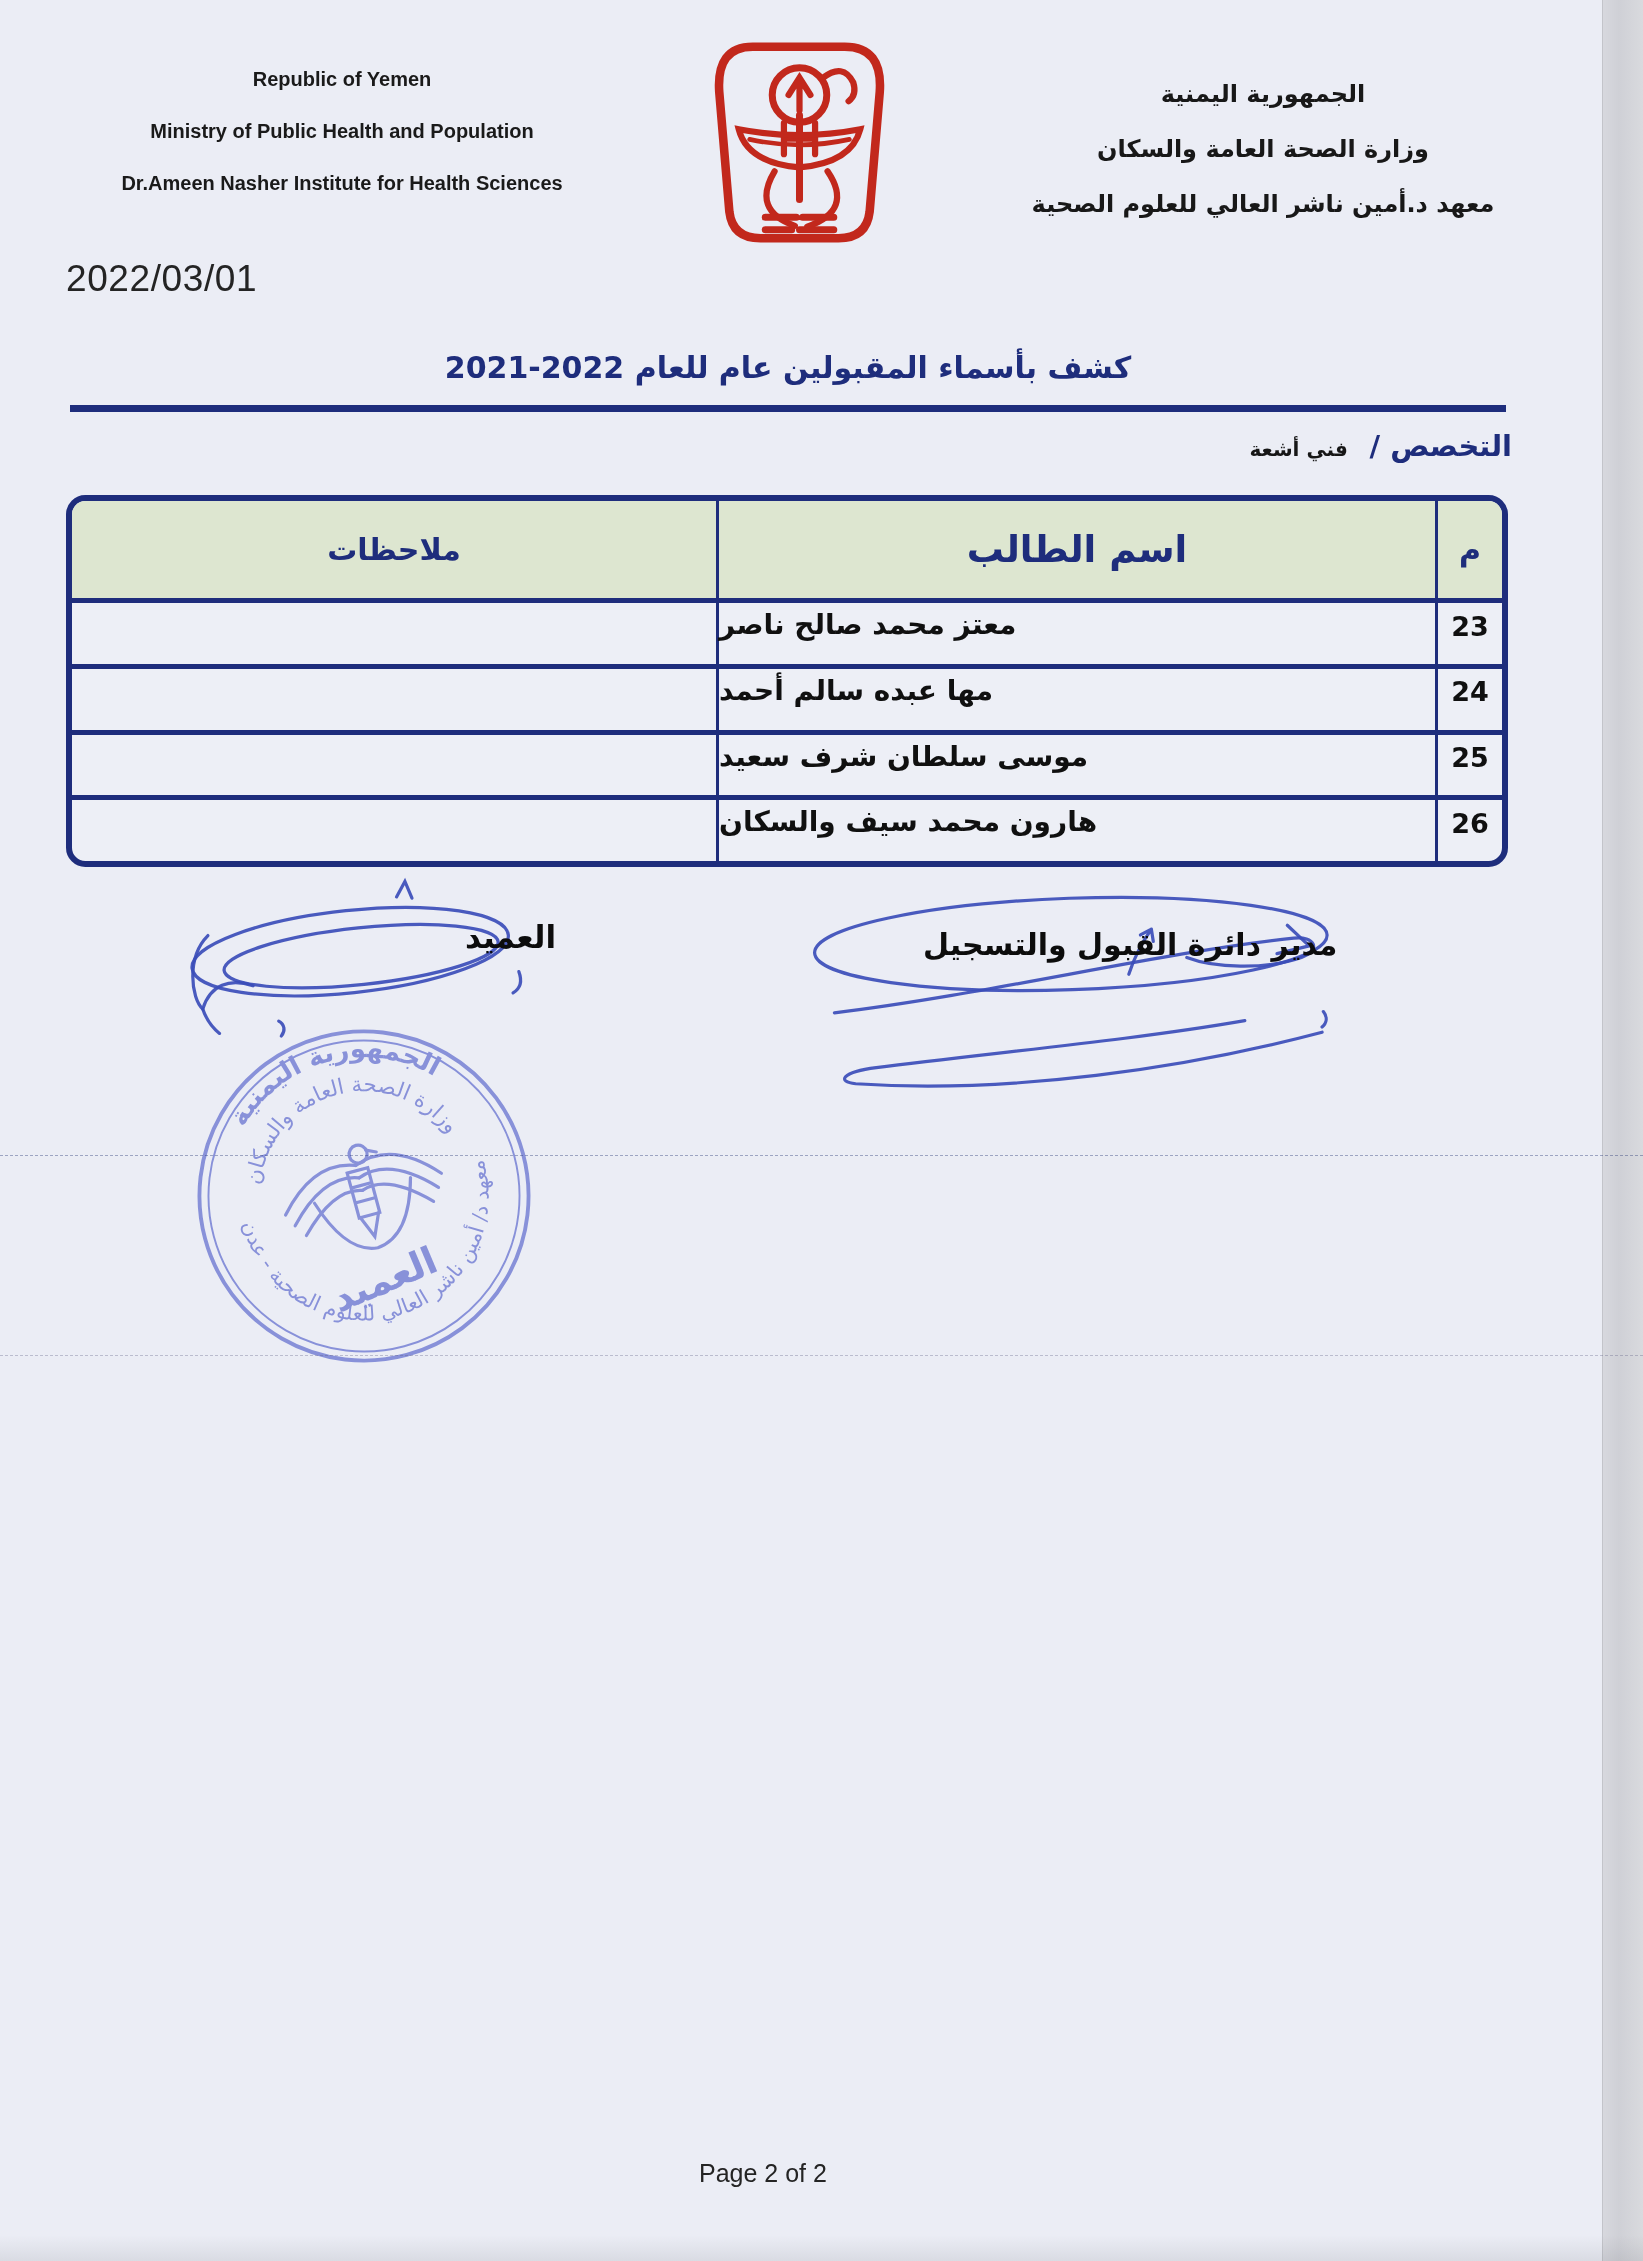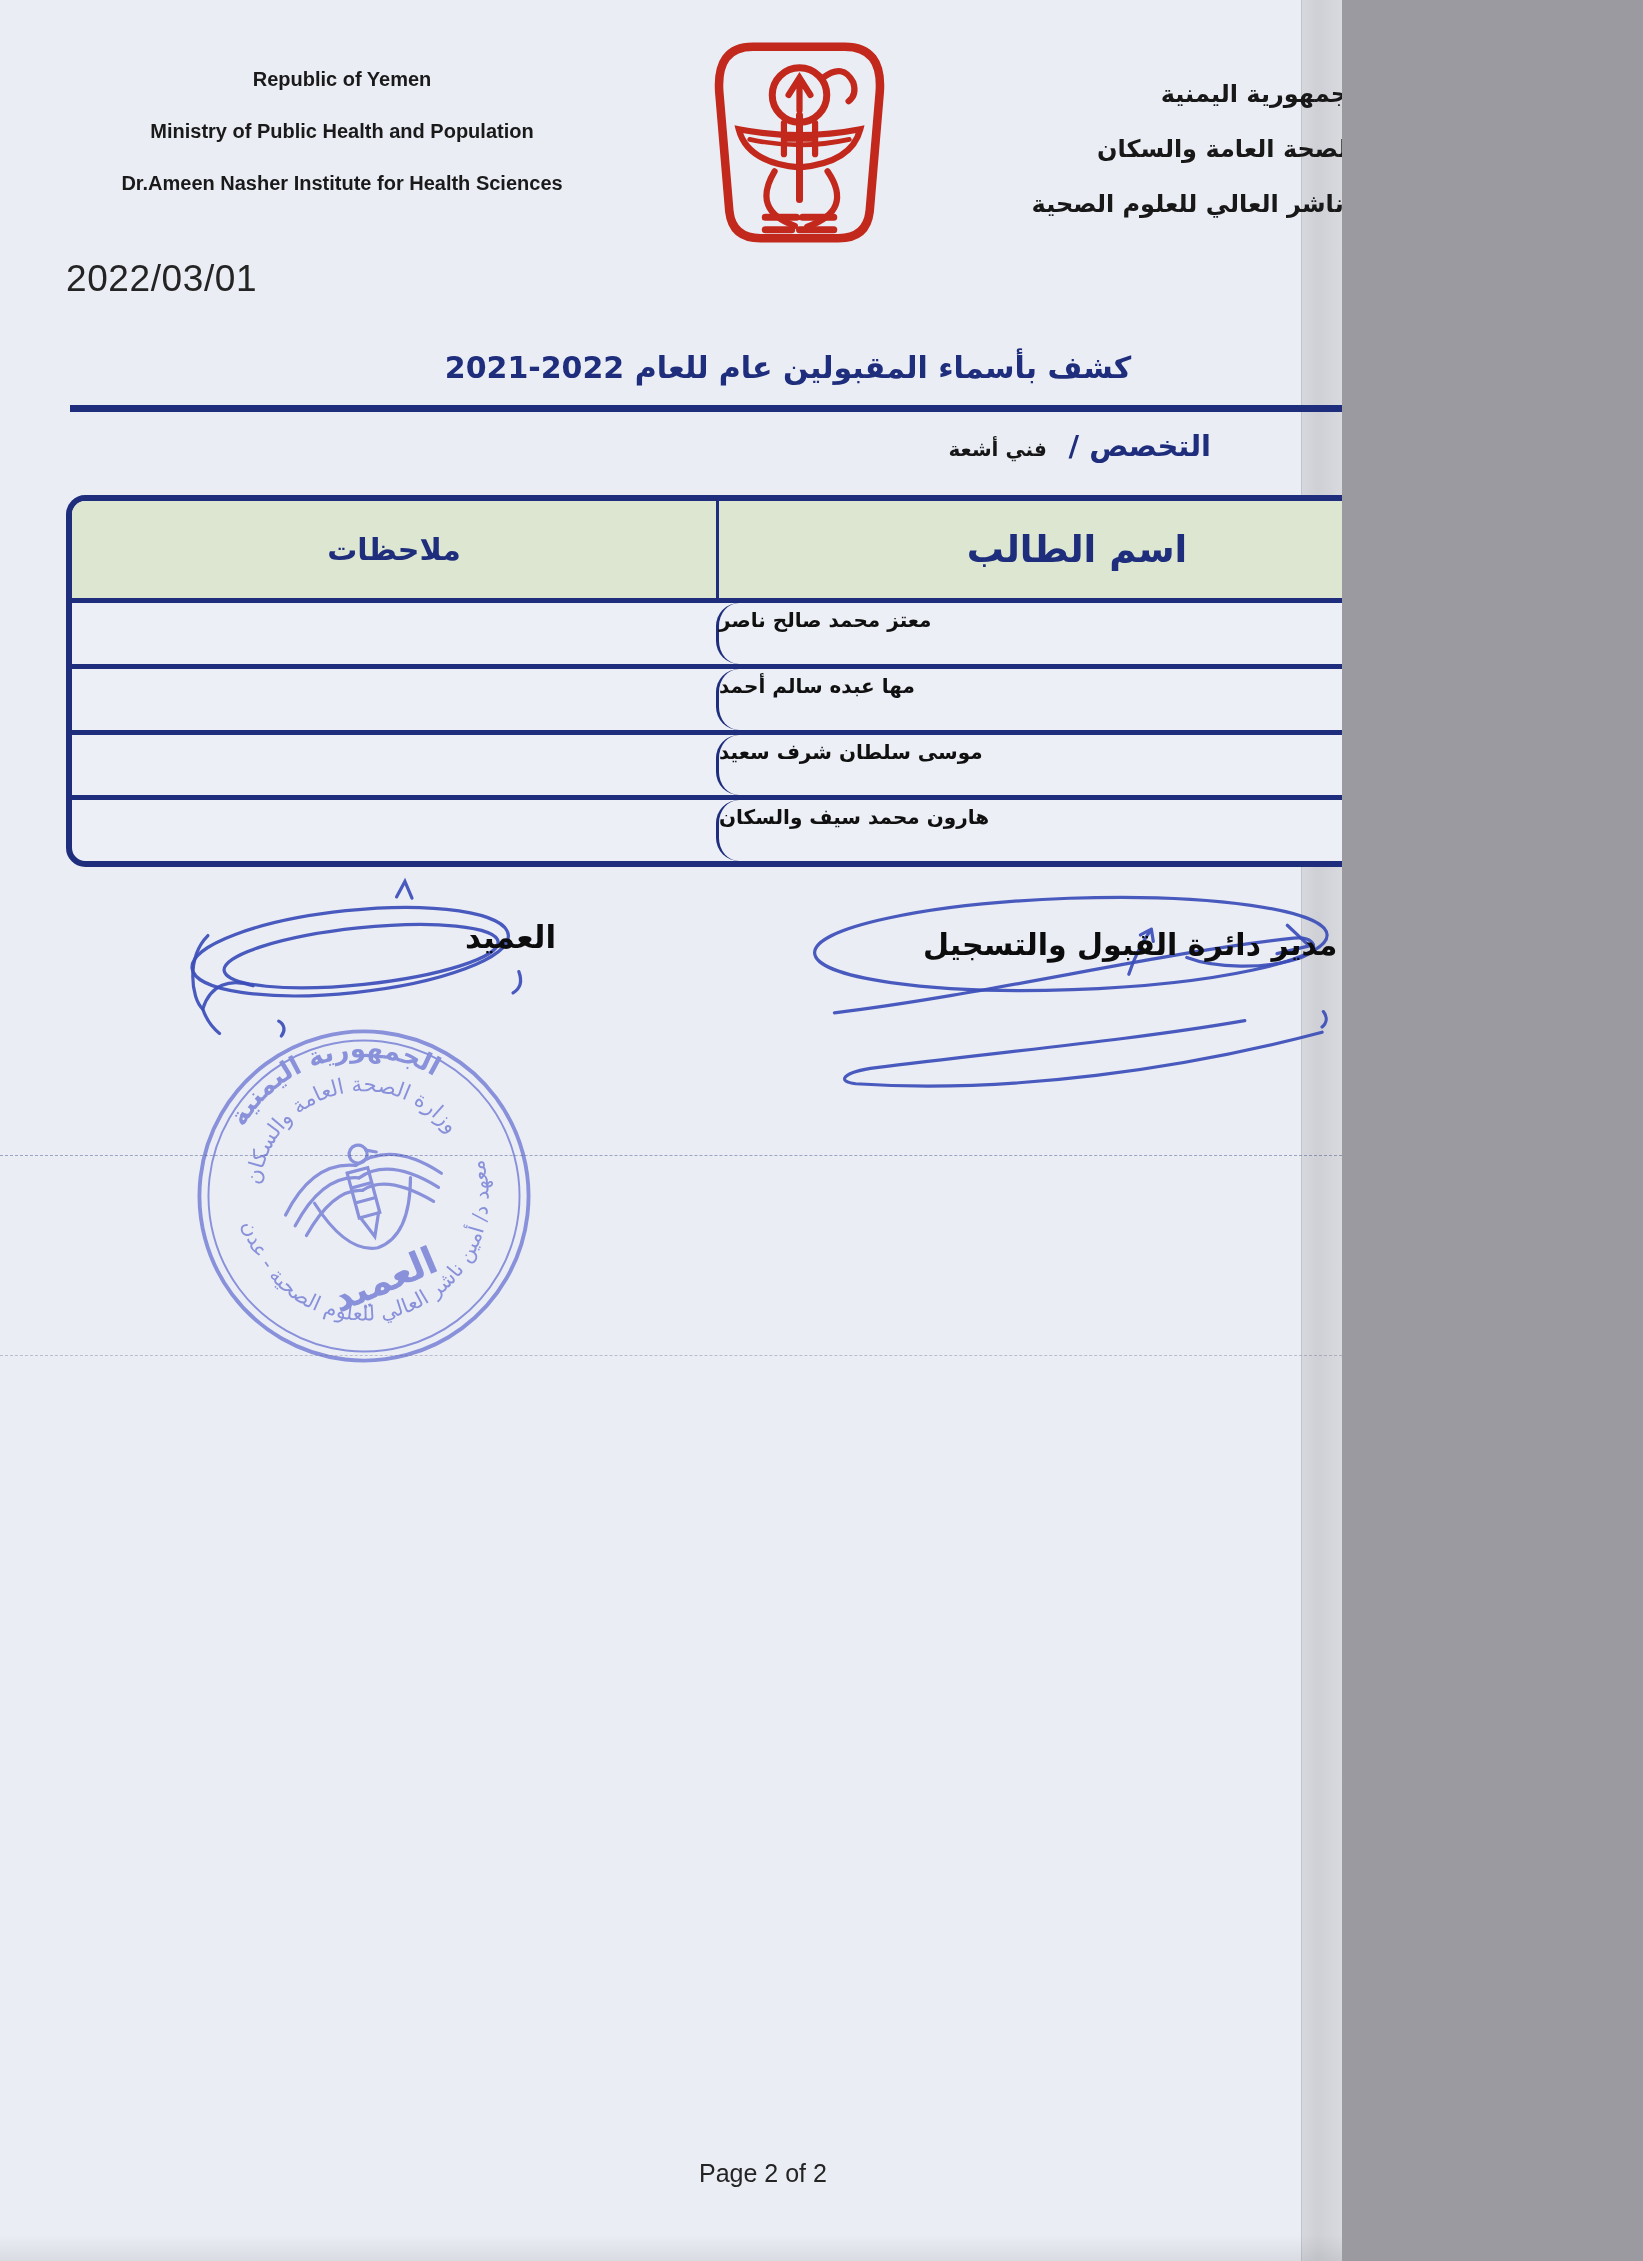--- a/index.html
+++ b/index.html
@@ -8,21 +8,21 @@
     --pen:#3b4db8;
     --stamp:#7b85d6;
     --red:#c2281c;
     --paper:#ebedf5;
     --ink:#141414;
   }
   *{margin:0;padding:0;box-sizing:border-box;}
   html,body{background:#9a9aa0;}
   #page{
     position:relative;
-    width:1342px;height:2261px;
+    width:1643px;height:2261px;
     background:var(--paper);
     overflow:hidden;
     font-family:"DejaVu Sans",sans-serif;
     color:var(--ink);
   }
   
   .right-edge{position:absolute;right:0;top:0;width:41px;height:100%;
     background:linear-gradient(90deg,#d7d8de 0%,#cfd0d6 40%,#d9dade 100%);
     border-left:0.6px solid #c3c4ca;}
   .bottom-edge{position:absolute;left:0;bottom:0;width:100%;height:26px;
@@ -54,21 +54,21 @@
   .cell{display:flex;}
   .th{align-items:center;justify-content:center;font-weight:bold;color:var(--navy);}
   .th.col-name{font-size:37px;}
   .th.col-no,.th.col-notes{font-size:30px;}
   .col-name{border-left:3.9px solid var(--navy);border-right:3.9px solid var(--navy);}
   .tbody{flex:1;display:flex;flex-direction:column;}
   .trow{flex:1;border-top:5.2px solid var(--navy);}
   .td{font-weight:bold;color:#101010;}
   .td.col-no{justify-content:center;align-items:flex-start;padding-top:7.7px;font-size:27px;}
   .td.col-name{justify-content:flex-end;align-items:flex-start;
-    padding:5.2px 17px 0 0;font-size:20px;direction:rtl;text-align:right;border-radius:23px;}
+    padding:5.2px 17px 0 0;font-size:28px;direction:rtl;text-align:right;}
   
   .sig-svg{position:absolute;overflow:visible;}
   .sig-svg path,.sig-svg ellipse{fill:none;stroke:var(--pen);stroke-width:5;stroke-linecap:round;opacity:.92;}
   .dean-label{position:absolute;left:465px;top:919px;font-weight:bold;font-size:31px;direction:rtl;color:#0c0c0c;}
   .registrar-label{position:absolute;left:923px;top:927px;font-weight:bold;font-size:30px;direction:rtl;color:#0c0c0c;}
   
   .stamp-svg{position:absolute;left:193px;top:1025px;width:342px;height:342px;
     transform:rotate(-15deg);opacity:.88;}
   .stamp-svg .ring{fill:none;stroke:var(--stamp);}
   .stamp-svg text{fill:var(--stamp);font-family:"DejaVu Sans",sans-serif;}

